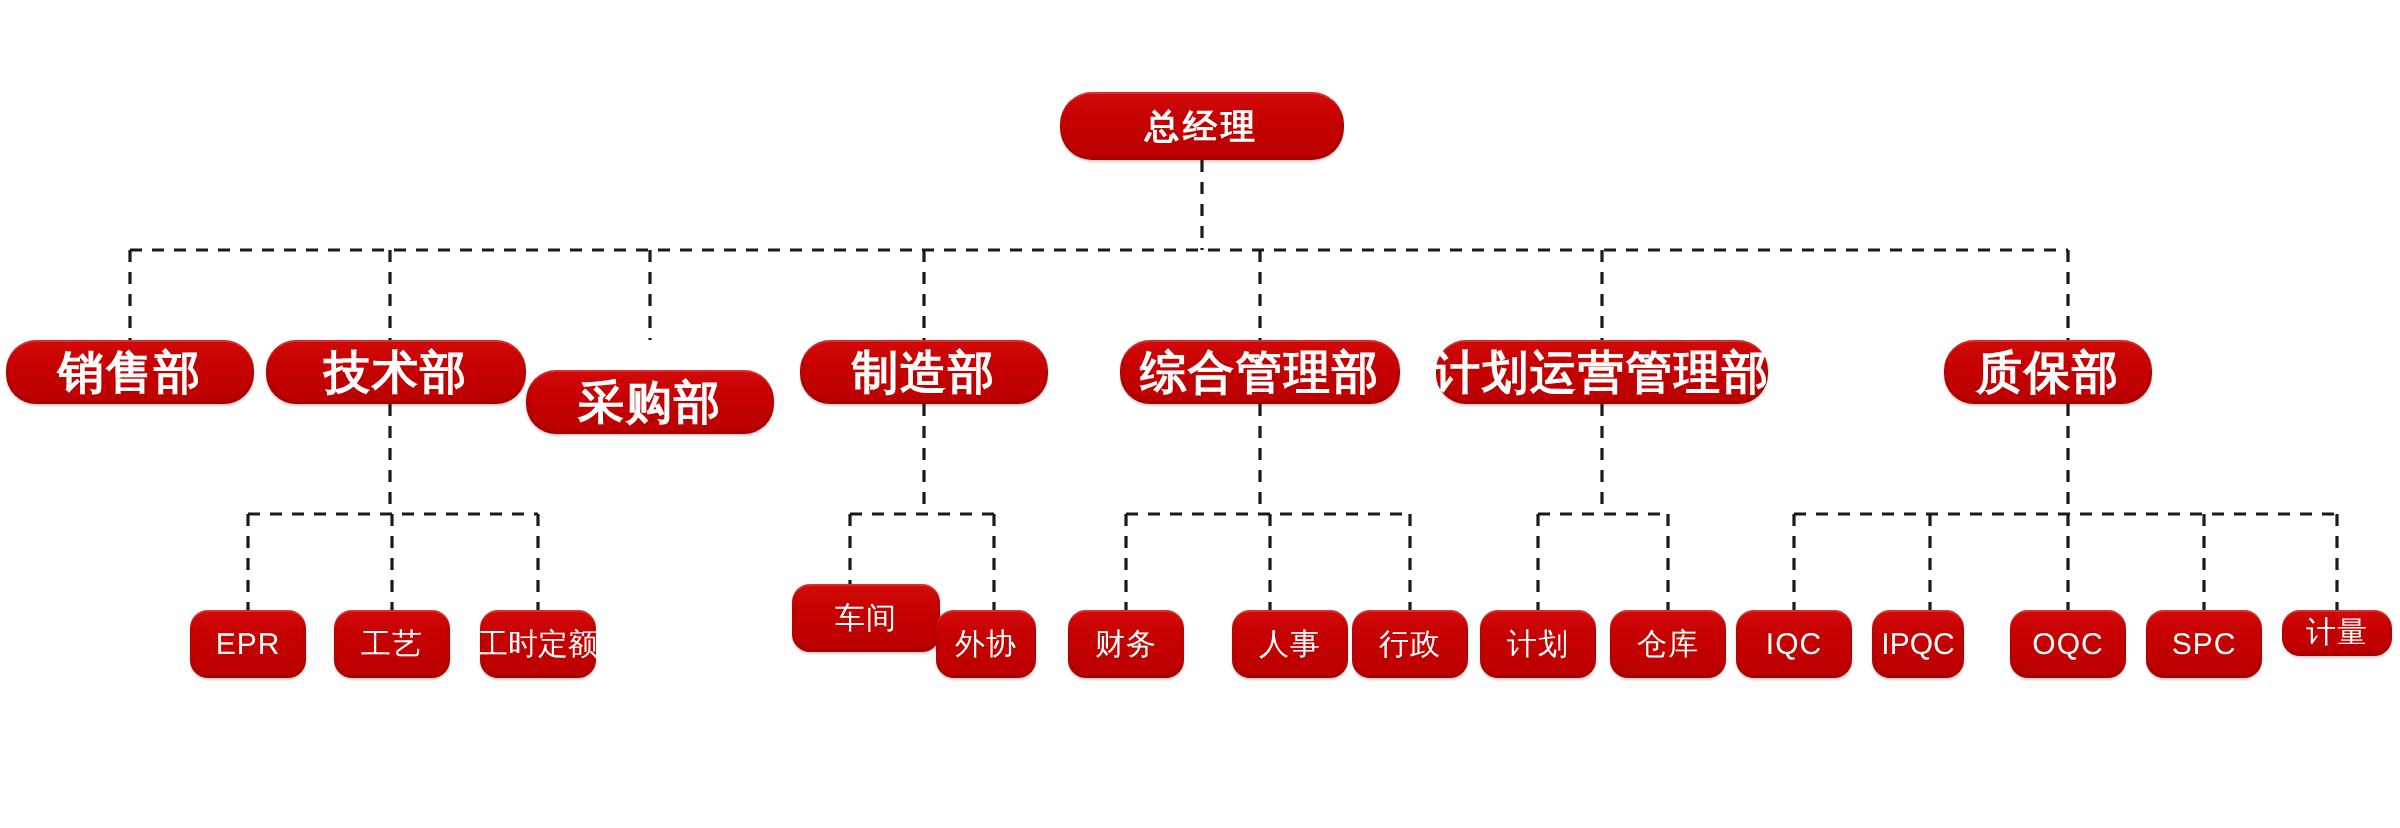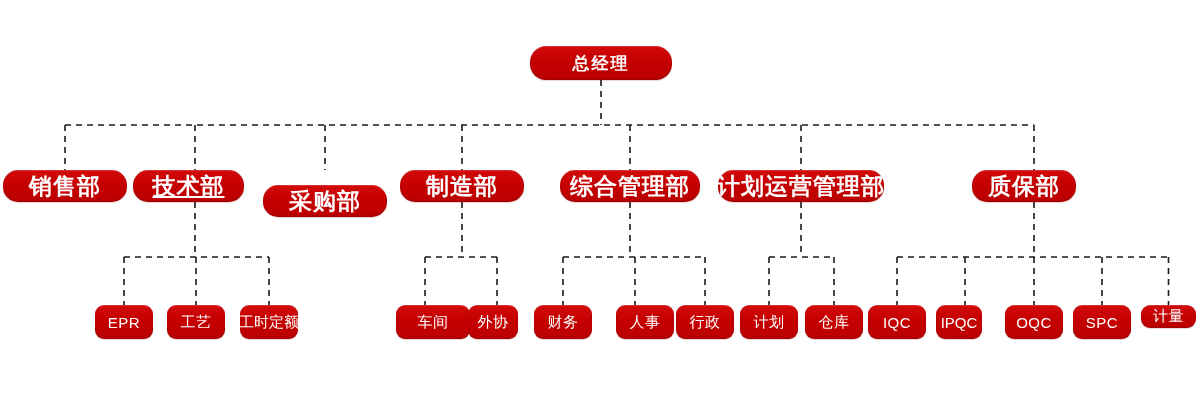--- a/index.html
+++ b/index.html
@@ -104,32 +104,32 @@
         <path d="M1102 257 L1102 305"></path>
         <path d="M1168.5 257 L1168.5 305"></path>
       </g>
   </svg>
 
   <div id="root-node-slot">
       <div class="node root" style="left: 530px; top: 46px; width: 142px; height: 34px;">总经理</div>
     </div>
   <div id="level2-slot">
       <div class="node level2" style="left: 3px; top: 170px; width: 124px; height: 32px;">销售部</div>
-      <div class="node level2" style="left: 133px; top: 170px; width: 111px; height: 32px; text-decoration: underline;">技术部</div>
+      <div class="node level2" style="left: 133px; top: 170px; width: 130px; height: 32px;">技术部</div>
       <div class="node level2" style="left: 263px; top: 170px; width: 124px; height: 32px; margin-top: 15px;">采购部</div>
       <div class="node level2" style="left: 400px; top: 170px; width: 124px; height: 32px;">制造部</div>
       <div class="node level2" style="left: 560px; top: 170px; width: 140px; height: 32px;">综合管理部</div>
       <div class="node level2" style="left: 718px; top: 170px; width: 166px; height: 32px;">计划运营管理部</div>
       <div class="node level2" style="left: 972px; top: 170px; width: 104px; height: 32px;">质保部</div>
     </div>
   <div id="leaf-slot">
       <div class="node leaf" style="left: 95px; top: 305px; width: 58px; height: 34px;">EPR</div>
       <div class="node leaf" style="left: 167px; top: 305px; width: 58px; height: 34px;">工艺</div>
       <div class="node leaf tight" style="left: 240px; top: 305px; width: 58px; height: 34px;">工时定额</div>
-      <div class="node leaf" style="left: 396px; top: 305px; width: 74px; height: 34px; font-family: Liberation Mono, monospace;">车间</div>
+      <div class="node leaf" style="left: 396px; top: 292px; width: 74px; height: 34px; font-family: Liberation Mono, monospace;">车间</div>
       <div class="node leaf" style="left: 468px; top: 305px; width: 50px; height: 34px;">外协</div>
       <div class="node leaf" style="left: 534px; top: 305px; width: 58px; height: 34px;">财务</div>
       <div class="node leaf" style="left: 572px; top: 305px; width: 58px; height: 34px; margin-left: 44px;">人事</div>
       <div class="node leaf" style="left: 676px; top: 305px; width: 58px; height: 34px;">行政</div>
       <div class="node leaf" style="left: 740px; top: 305px; width: 58px; height: 34px;">计划</div>
       <div class="node leaf" style="left: 805px; top: 305px; width: 58px; height: 34px;">仓库</div>
       <div class="node leaf" style="left: 868px; top: 305px; width: 58px; height: 34px;">IQC</div>
       <div class="node leaf tight" style="left: 936px; top: 305px; width: 46px; height: 34px;">IPQC</div>
       <div class="node leaf" style="left: 1005px; top: 305px; width: 58px; height: 34px;">OQC</div>
       <div class="node leaf" style="left: 1073px; top: 305px; width: 58px; height: 34px;">SPC</div>

